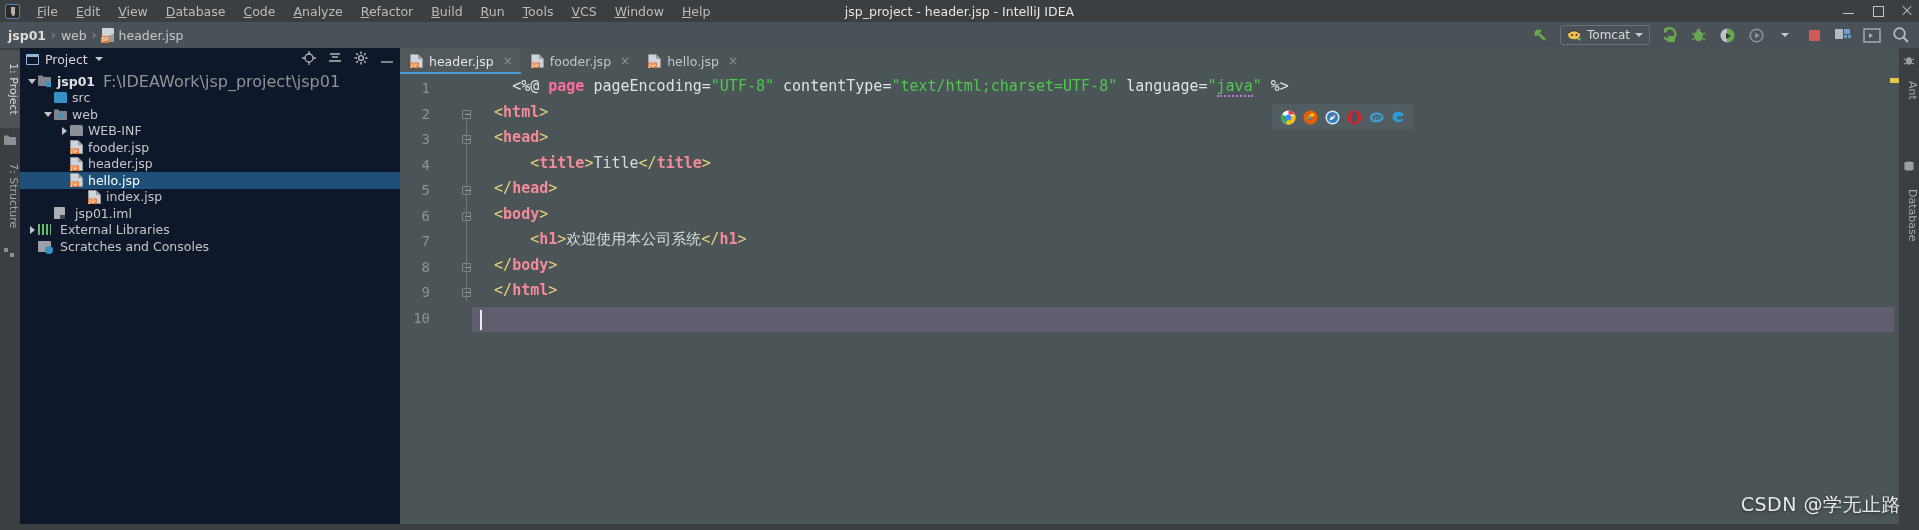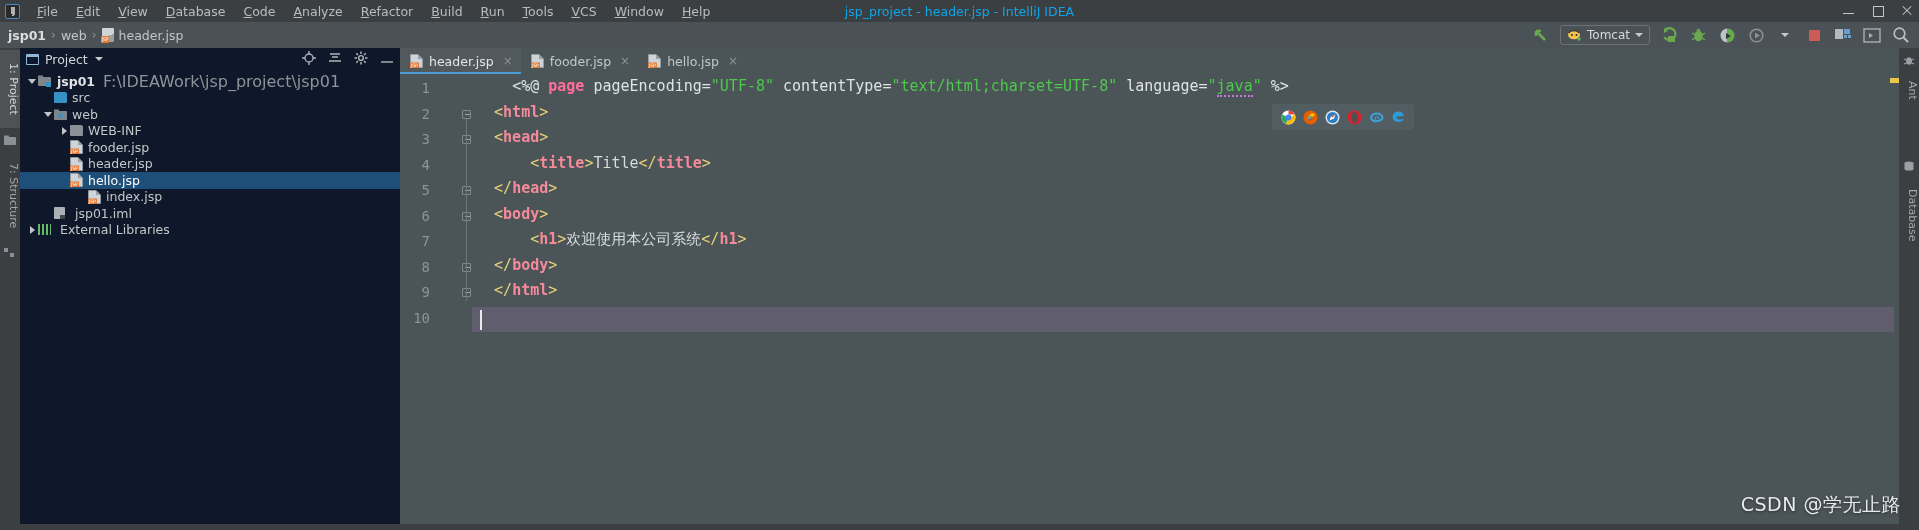--- a/index.html
+++ b/index.html
@@ -35,21 +35,21 @@
     width:15px; height:15px; margin-left:5px; margin-right:8px;
     border:1px solid #4a88c7; background:#2b2b2b; border-radius:2px;
     display:flex; align-items:center; justify-content:center;
     font-size:8px; font-weight:bold; color:#d8d8d8; letter-spacing:-1px;
     font-family:"DejaVu Sans", sans-serif;
   }
   .menuitem { padding:2px 9px; cursor:default; white-space:nowrap; }
   .menuitem:first-letter { text-decoration:underline; }
   .win-title {
     position:absolute; left:0; right:0; text-align:center;
-    font-size:12.5px; color:#0ea5e9; pointer-events:none;
+    font-size:12.5px; color:#e5e5e5; pointer-events:none;
   }
   .wincontrols { position:absolute; right:6px; top:0; height:22px; display:flex; align-items:center; gap:17px; }
   .wc { width:12px; height:12px; position:relative; }
   .wc-min::after { content:""; position:absolute; left:0; bottom:3px; width:11px; height:1px; background:#c6c6c6; }
   .wc-max::after { content:""; position:absolute; left:1px; top:1px; width:9px; height:9px; border:1px solid #c6c6c6; }
   .wc-close::before,.wc-close::after {
     content:""; position:absolute; left:0; top:5px; width:12px; height:1px; background:#c6c6c6;
   }
   .wc-close::before { transform:rotate(45deg); }
   .wc-close::after { transform:rotate(-45deg); }
@@ -457,20 +457,27 @@
           <span class="node-label">jsp01.iml</span>
         </div>
         <div class="trow" style="padding-left: 6px;">
           <span class="arrow right">
             <i></i>
           </span>
           <span style="display: inline-flex; align-items: center; margin-right: 5px; flex: 0 0 auto;">
             <span class="libico"></span>
           </span>
           <span class="node-label">External Libraries</span>
+        </div>
+        <div class="trow" style="padding-left: 6px;">
+          <span class="arrow "></span>
+          <span style="display: inline-flex; align-items: center; margin-right: 5px; flex: 0 0 auto;">
+            <span class="scratchico"></span>
+          </span>
+          <span class="node-label">Scratches and Consoles</span>
         </div>
       </div>
   </div>
 
   <div class="editor">
     <div class="tabsrow" id="tabsrow">
         <div class="tab active">
           <span style="display: inline-flex; align-items: center;">
             <svg width="13" height="14" viewBox="0 0 13 14">
               <path d="M0.5 0.5 H8 L12.5 5 V13.5 H0.5 Z" fill="#cfd4d8" stroke="#9aa0a5" stroke-width="0.8"></path>

